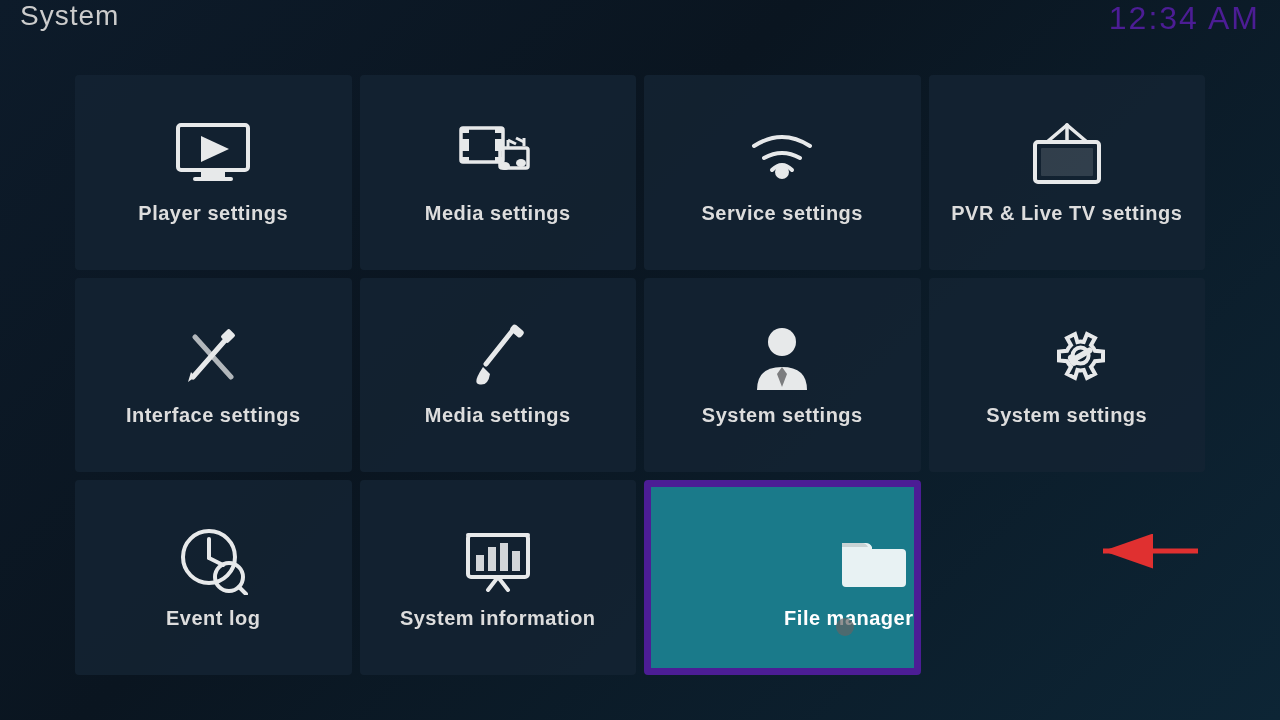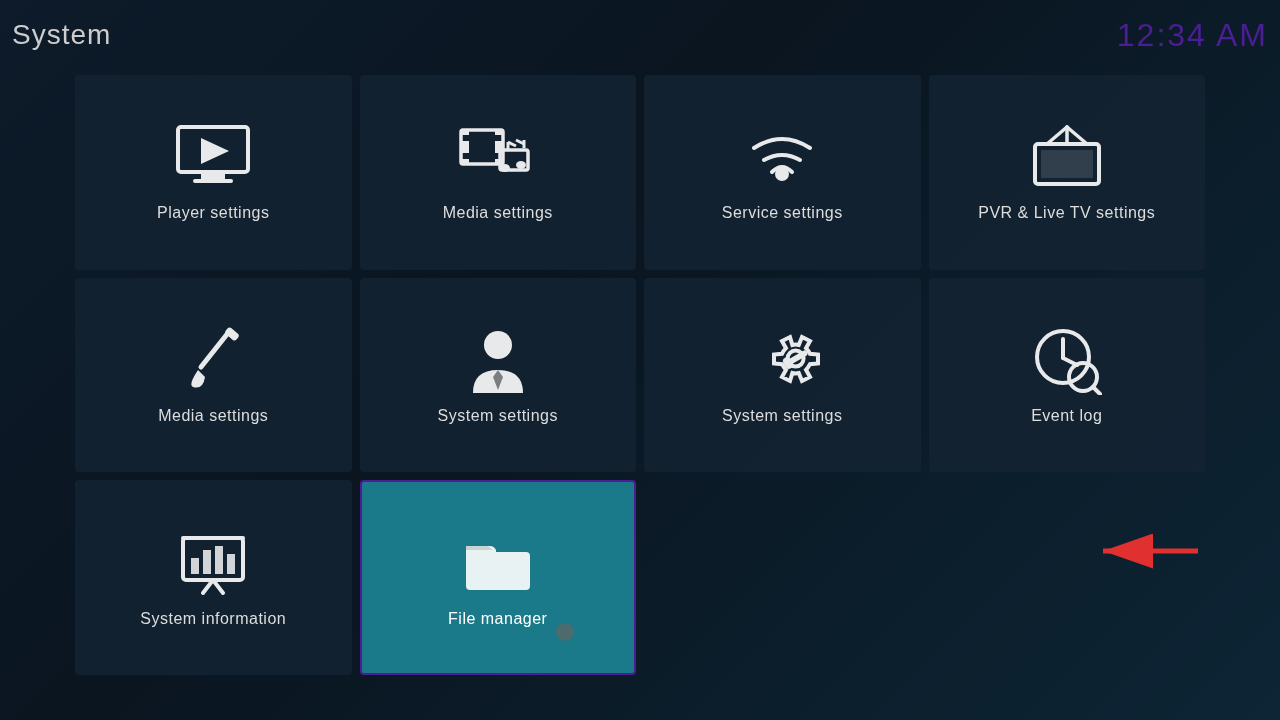--- a/index.html
+++ b/index.html
@@ -14,23 +14,22 @@
       position: relative;
     }
 
     .header {
       position: absolute;
       top: 0;
       left: 0;
       right: 0;
       height: 70px;
       display: flex;
-      align-items: center;
       justify-content: space-between;
-      padding: 0 12px;
+      padding: 0 20px;
     }
 
     .app-title {
       font-size: 28px;
       font-weight: 300;
       color: #ccc;
       letter-spacing: 1px;
     }
 
     .clock {
@@ -59,40 +58,41 @@
       flex-direction: column;
       align-items: center;
       justify-content: center;
       cursor: pointer;
       transition: background 0.2s;
       position: relative;
     }
 
     .tile.highlighted {
       background: #1a7a8a;
-      border: 2px solid #4c1d95;
+      border: 7px solid #4c1d95;
+      align-items: flex-end;
     }
 
     .tile-icon {
       width: 80px;
       height: 70px;
       display: flex;
       align-items: center;
       justify-content: center;
       margin-bottom: 12px;
     }
 
     .tile-icon svg {
       fill: #fff;
       opacity: 0.9;
     }
 
     .tile-label {
-      font-size: 16px;
-      font-weight: 400;
+      font-size: 20px;
+      font-weight: 700;
       color: #ddd;
       text-align: center;
       letter-spacing: 0.5px;
     }
 
     .tile.highlighted .tile-label {
       color: #fff;
     }
 
     
@@ -174,20 +174,33 @@
         <line x1="40" y1="5" x2="60" y2="22" stroke="#fff" stroke-width="3.5" stroke-linecap="round"></line>
         <line x1="40" y1="5" x2="40" y2="22" stroke="#fff" stroke-width="3.5" stroke-linecap="round"></line>
 
         <rect x="8" y="22" width="64" height="40" rx="3" ry="3" fill="none" stroke="#fff" stroke-width="4"></rect>
         <rect x="14" y="28" width="52" height="28" rx="1" fill="#fff" opacity="0.15"></rect>
       </svg>
     </div>
     <span class="tile-label">PVR &amp; Live TV settings</span>
   </div>
 
+  <div class="tile">
+    <div class="tile-icon">
+      <svg viewBox="0 0 80 70" width="80" height="70">
+
+        <line x1="20" y1="55" x2="55" y2="15" stroke="#fff" stroke-width="5" stroke-linecap="round"></line>
+        <polygon points="15,60 22,55 18,50" fill="#fff"></polygon>
+        <rect x="50" y="8" width="10" height="12" rx="2" transform="rotate(45 55 14)" fill="#fff"></rect>
+
+        <line x1="58" y1="55" x2="22" y2="15" stroke="#fff" stroke-width="5" stroke-linecap="round" opacity="0.75"></line>
+      </svg>
+    </div>
+    <span class="tile-label">Interface settings</span>
+  </div>
 
   <div class="tile">
     <div class="tile-icon">
       <svg viewBox="0 0 80 70" width="80" height="70">
 
         <path d="M55 8 L28 42" stroke="#fff" stroke-width="5" stroke-linecap="round"></path>
         <path d="M25 45 Q15 60 20 62 Q30 65 32 52 Z" fill="#fff"></path>
         <rect x="52" y="5" width="14" height="8" rx="3" transform="rotate(40 59 9)" fill="#fff"></rect>
       </svg>
     </div>

